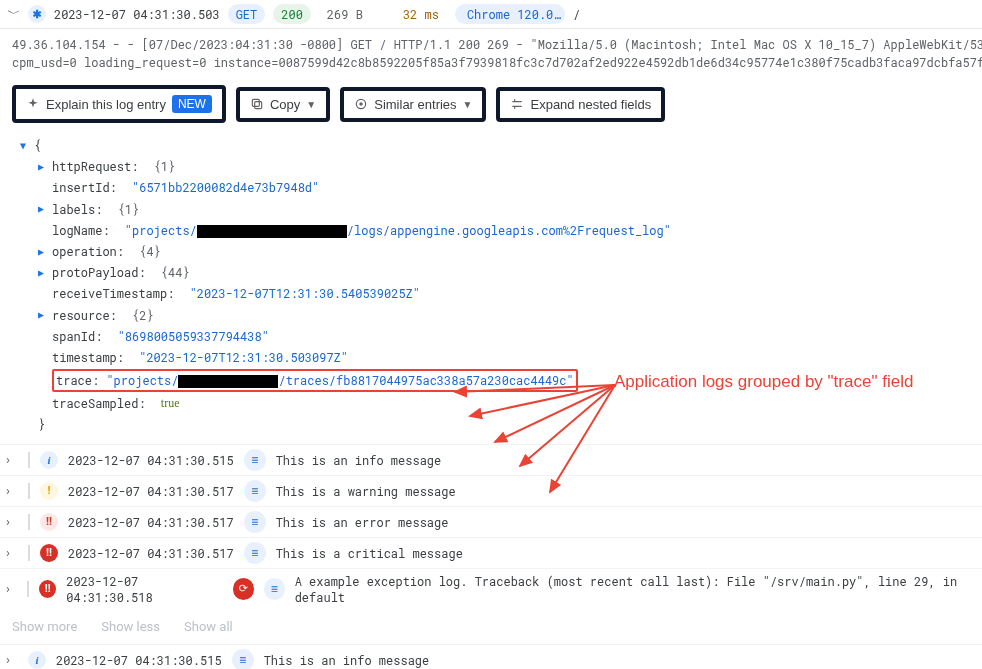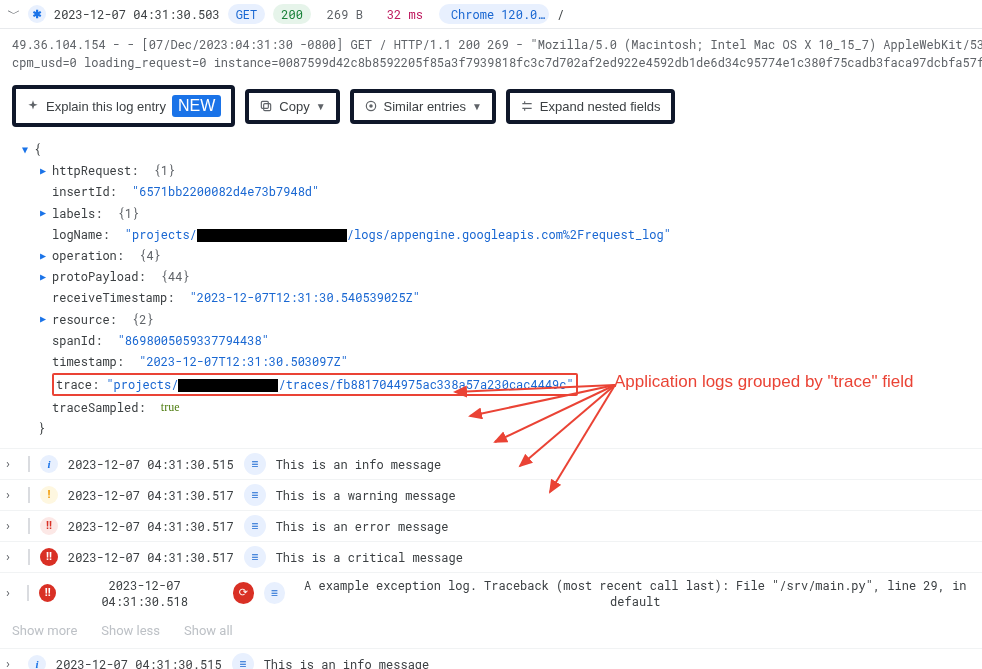--- a/index.html
+++ b/index.html
@@ -1,43 +1,43 @@
 <!DOCTYPE html>
 <html><head>
 <meta charset="utf-8">
 <style>
 * { margin: 0; padding: 0; box-sizing: border-box; }
 body { font-family: 'Google Sans', Roboto, Arial, sans-serif; font-size: 13px; color: #3c4043; background: #fff; width: 982px; }
-.mono { font-family: 'Roboto Mono', Menlo, Consolas, monospace; font-size: 12px; text-align: center; }
+.mono { font-family: 'Roboto Mono', Menlo, Consolas, monospace; font-size: 12px; }
 
 
 .header-row { display: flex; align-items: center; gap: 8px; padding: 4px 8px; border-bottom: 1px solid #e8eaed; }
 .chevron { width: 12px; display: inline-flex; justify-content: center; color: #5f6368; }
 .sev-icon { width: 18px; height: 18px; border-radius: 50%; display: inline-flex; align-items: center; justify-content: center; font-size: 11px; font-weight: bold; }
 .sev-default { background: #e8f0fe; color: #1a73e8; }
 .sev-info { background: #e8f0fe; color: #1a73e8; font-style: italic; font-family: serif; }
 .sev-warning { background: #fef7e0; color: #f29900; }
 .sev-error { background: #fce8e6; color: #d93025; }
 .sev-critical { background: #d93025; color: #fff; }
 .ts { color: #3c4043; }
 .chip { border-radius: 10px; padding: 2px 8px; font-size: 12px; }
 .chip-method { background: #e8f0fe; color: #1967d2; }
 .chip-status { background: #e6f4ea; color: #188038; }
 .chip-size { color: #5f6368; }
-.chip-lat { color: #be185d; }
+.chip-lat { color: #a16207; margin-left: 16px; }
 .chip-ua { background: #e8f0fe; color: #1967d2; display: inline-flex; align-items: center; gap: 4px; max-width: 110px; overflow: hidden; white-space: nowrap; }
 .path { color: #3c4043; }
 
 .raw-log { padding: 6px 12px; color: #5f6368; white-space: nowrap; overflow: hidden; line-height: 1.5; }
 
 
 .toolbar { display: flex; align-items: center; gap: 10px; padding: 8px 12px; }
 .btn { border: 4px solid #0f172a; border-radius: 4px; background: #fff; padding: 6px 10px; font-size: 13px; color: #3c4043; display: inline-flex; align-items: center; gap: 6px; cursor: pointer; }
 .btn .caret { font-size: 10px; color: #5f6368; }
-.badge-new { background: #1a73e8; color: #fff; border-radius: 3px; padding: 2px 6px; font-size: 16px; font-weight: 500; }
+.badge-new { background: #1a73e8; color: #fff; border-radius: 3px; padding: 2px 6px; font-size: 12px; font-weight: 500; }
 .btn-disabled { color: #bdc1c6; border-color: #e8eaed; cursor: default; }
 
 
 .json-tree { padding: 4px 12px 8px 20px; }
 .json-tree .line { display: flex; align-items: center; gap: 4px; padding: 1px 0; line-height: 1.6; }
 .json-tree .indent1 { padding-left: 18px; }
 .caret-right { width: 10px; color: #1a73e8; font-size: 10px; }
 .key { color: #3c4043; }
 .string { color: #1967d2; }
 .bool { color: #4d7c0f; font-family: Liberation Serif, serif; }

